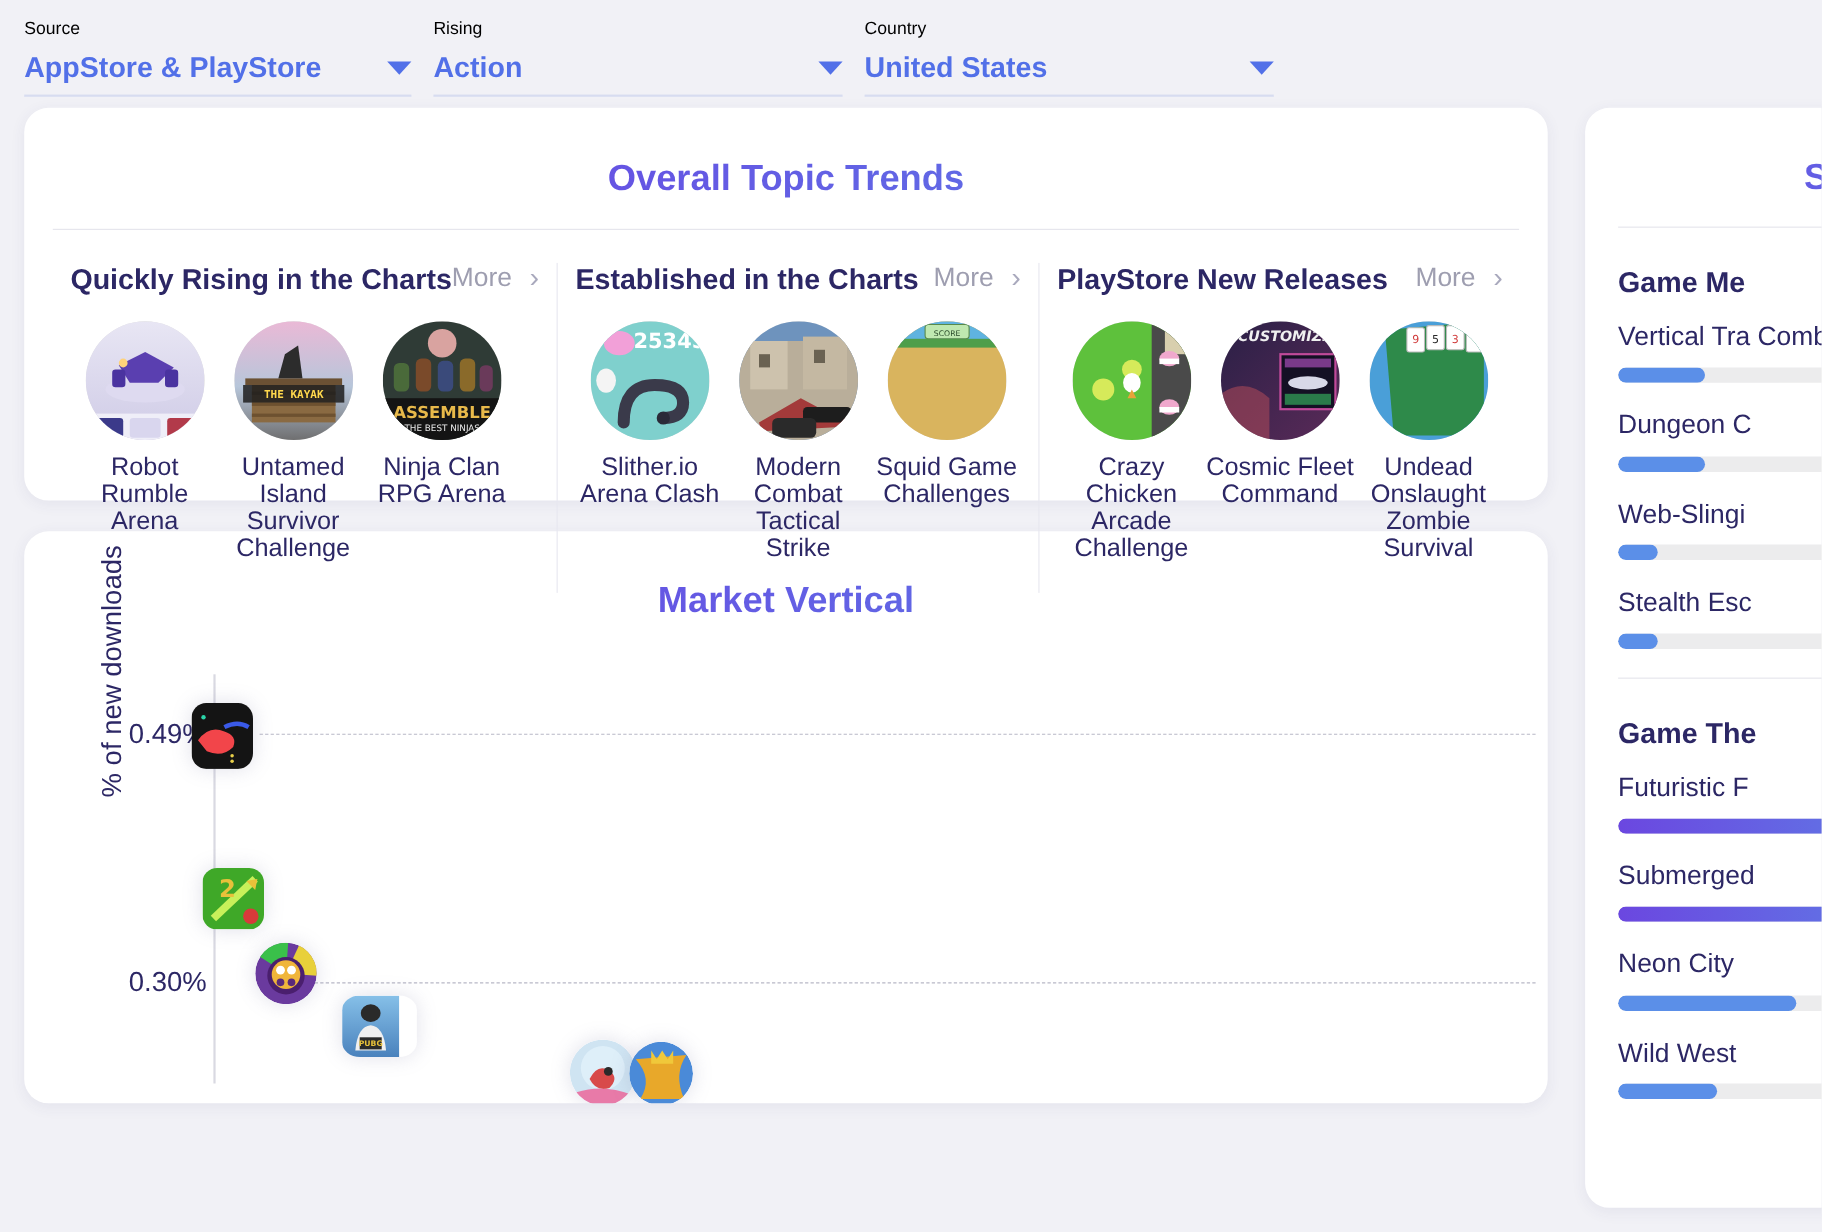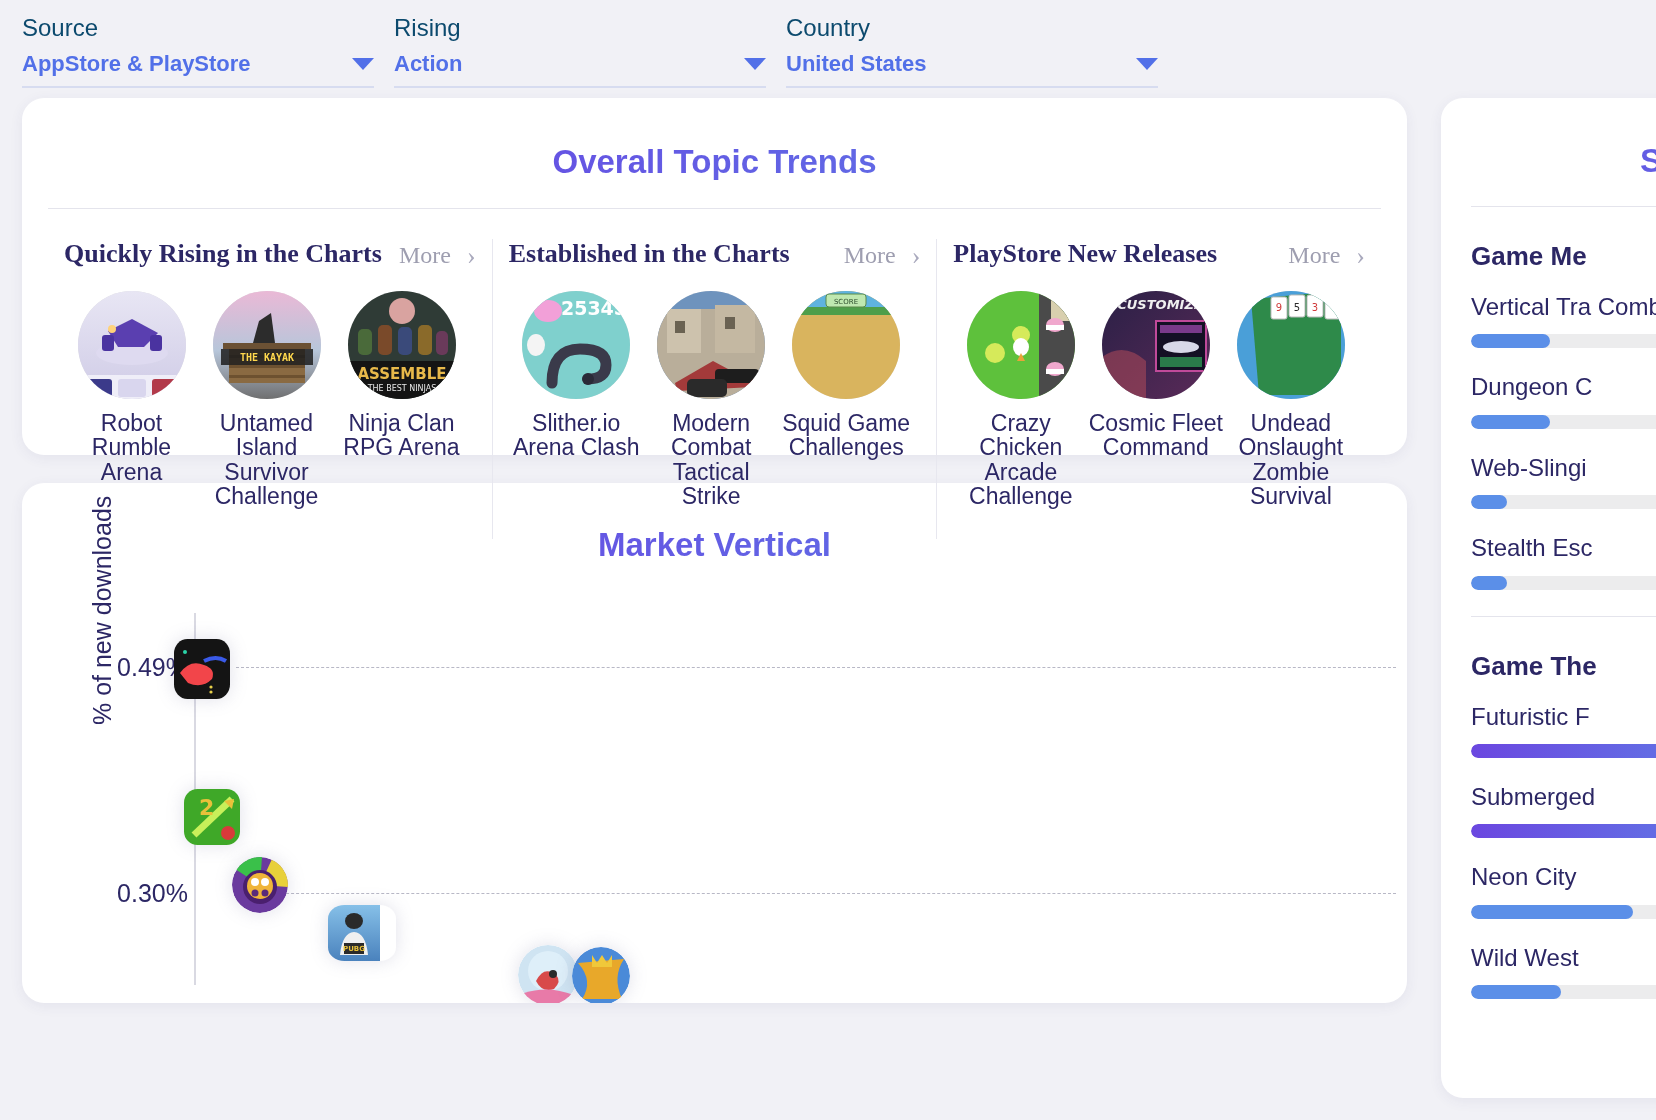--- a/index.html
+++ b/index.html
@@ -17,35 +17,35 @@
     padding: 14px 22px 0 22px;
     height: 98px;
     gap: 0;
   }
   .filter {
     position: relative;
     padding-bottom: 10px;
     margin-right: 20px;
   }
   .filter-label {
-    font-size: 24px;
-    color: #0c4a6e;
+    font-size: 16px;
+    color: #000000;
     margin-bottom: 12px;
     font-weight: 400;
     line-height: 1;
   }
   .filter-control {
     display: flex;
     align-items: center;
     justify-content: space-between;
     padding-bottom: 10px;
     border-bottom: 2px solid #d7dcf0;
   }
   .filter-value {
-    font-size: 22px;
+    font-size: 26px;
     font-weight: 700;
     color: #5270e8;
     line-height: 1.1;
     white-space: nowrap;
   }
   .caret {
     width: 0; height: 0;
     border-left: 11px solid transparent;
     border-right: 11px solid transparent;
     border-top: 12px solid #5270e8;
@@ -93,24 +93,23 @@
     margin-top: 30px;
     height: 300px;
   }
   .trend-col {
     flex: 1;
     padding: 0 16px;
   }
   .trend-col + .trend-col { border-left: 1px solid #e7e7ef; }
   .col-head {
     display: flex;
-    align-items: flex-end;
+    align-items: flex-start;
     margin-bottom: 22px;
     white-space: nowrap;
-    font-family: Liberation Serif, serif;
   }
   .col-title {
     font-size: 26px;
     font-weight: 700;
     color: #2c2765;
   }
   .more-link {
     font-size: 24px;
     color: #9e9eb0;
     font-weight: 400;
@@ -520,21 +519,21 @@
             <path d="M40 2 A28 28 0 0 1 56 30 L28 28 Z" fill="#e8d03a"></path>
             <circle cx="28" cy="30" r="17" fill="#4a1f6e"></circle>
             <circle cx="28" cy="29" r="13" fill="#f0b53a"></circle>
             <circle cx="23" cy="25" r="4" fill="#fff"></circle>
             <circle cx="33" cy="25" r="4" fill="#fff"></circle>
             <circle cx="23" cy="36" r="3.5" fill="#5a2a7a"></circle>
             <circle cx="33" cy="36" r="3.5" fill="#5a2a7a"></circle>
           </svg>
       </div>
 
-      <div class="pt" style="left:280px; top:300px; width:68px; height:56px;">
+      <div class="pt" style="left:263px; top:300px; width:68px; height:56px;">
         <svg width="52" height="56" viewBox="0 0 52 56">
             <defs>
               <linearGradient id="g4" x1="0" y1="0" x2="0" y2="1">
                 <stop offset="0" stop-color="#86c0e8"></stop>
                 <stop offset="1" stop-color="#4a82bd"></stop>
               </linearGradient>
             </defs>
             <rect width="52" height="56" fill="url(#g4)"></rect>
             <ellipse cx="26" cy="16" rx="9" ry="8" fill="#2a2a2a"></ellipse>
             <path d="M12 50 Q14 28 26 27 Q38 28 40 50 Z" fill="#f0f0f0"></path>

